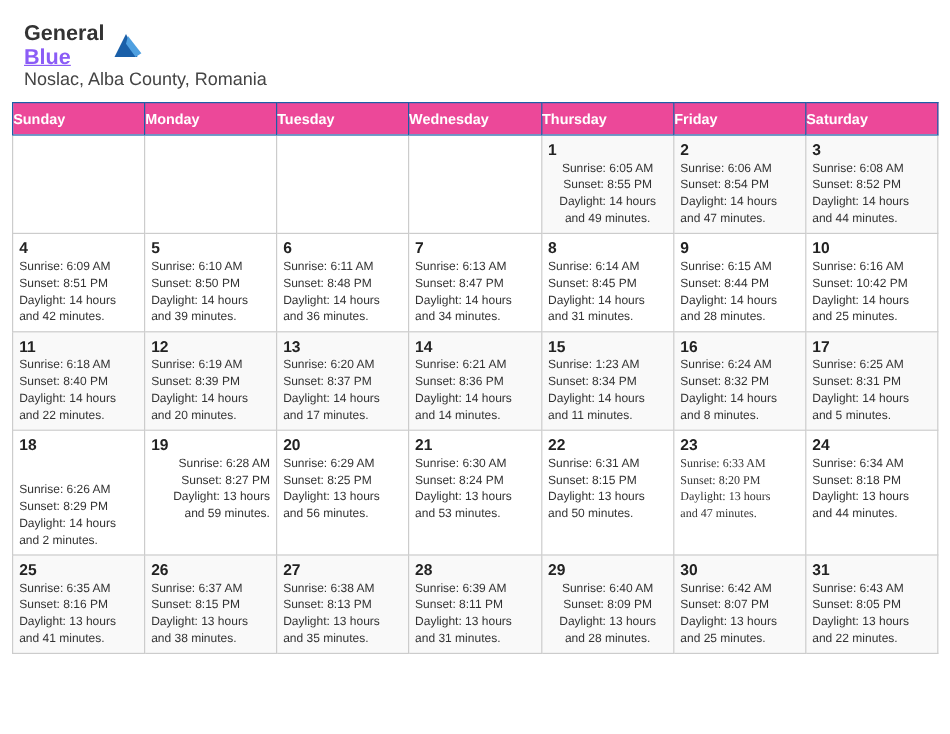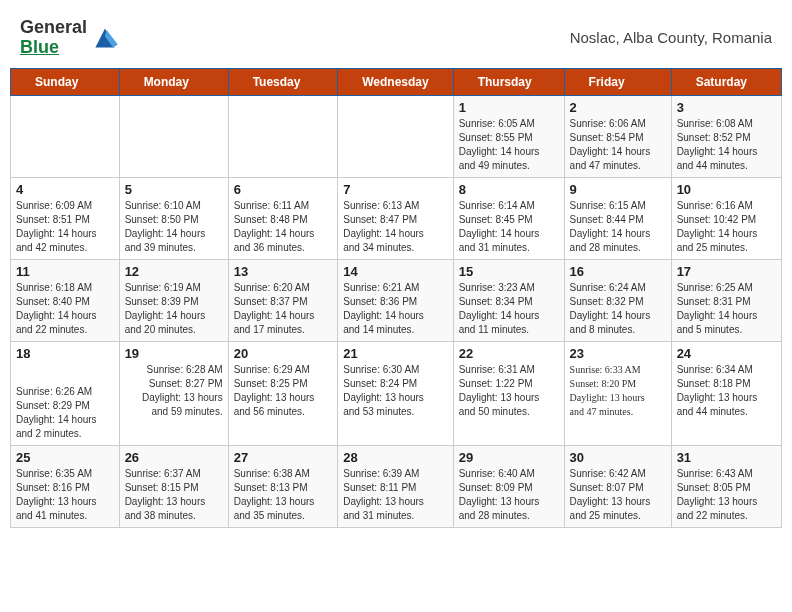--- a/index.html
+++ b/index.html
@@ -6,34 +6,35 @@
     body {
       font-family: Arial, sans-serif;
       background: #fff;
       width: 792px;
       min-height: 612px;
       padding: 10px;
     }
     .header {
       display: flex;
       justify-content: space-between;
-      align-items: center;
+      align-items: flex-start;
       padding: 8px 10px 4px 10px;
+      flex-direction: column;
     }
     .logo {
       display: flex;
       align-items: center;
     }
     .logo-text {
       font-size: 18px;
       font-weight: bold;
       line-height: 1.1;
     }
     .logo-general { color: #333; }
-    .logo-blue { color: #15803d; text-decoration: underline; }
+    .logo-blue { color: #8b5cf6; text-decoration: underline; }
     .logo-icon {
       width: 32px;
       height: 32px;
       margin-left: 2px;
     }
     .title-block {
       text-align: right;
     }
     .month-year {
       font-size: 32px;
@@ -44,24 +45,24 @@
       font-size: 15px;
       color: #444;
     }
     .calendar {
       width: 100%;
       border-collapse: collapse;
       margin-top: 6px;
       font-size: 11px;
     }
     .calendar th {
-      background-color: #c2410c;
+      background-color: #ec4899;
       color: #fff;
       text-align: left;
-      padding: 6px 24px;
+      padding: 6px 0;
       font-size: 12px;
       font-weight: bold;
       border: 1px solid #1a5fa8;
     }
     .calendar td {
       vertical-align: top;
       border: 1px solid #ccc;
       padding: 4px 5px;
       width: 113px;
       height: 80px;
@@ -123,21 +124,21 @@
       </tr>
   </thead>
   <tbody id="calendar-body">
   <tr>
         <td class="empty"></td>
         <td class="empty"></td>
         <td class="empty"></td>
         <td class="empty"></td>
         <td>
           <span class="day-num">1</span>
-          <div class="day-info" style="white-space: pre-line;">Sunrise: 6:05 AM
+          <div class="day-info" style="white-space: pre-line; text-align: center;">Sunrise: 6:05 AM
 Sunset: 8:55 PM
 Daylight: 14 hours
 and 49 minutes.</div>
         </td>
         <td>
           <span class="day-num">2</span>
           <div class="day-info" style="white-space: pre-line;">Sunrise: 6:06 AM
 Sunset: 8:54 PM
 Daylight: 14 hours
 and 47 minutes.</div>
@@ -225,21 +226,21 @@
         </td>
         <td>
           <span class="day-num">14</span>
           <div class="day-info" style="white-space: pre-line;">Sunrise: 6:21 AM
 Sunset: 8:36 PM
 Daylight: 14 hours
 and 14 minutes.</div>
         </td>
         <td>
           <span class="day-num">15</span>
-          <div class="day-info" style="white-space: pre-line;">Sunrise: 3:23 AM
+          <div class="day-info" style="white-space: pre-line;">Sunrise: 1:23 AM
 Sunset: 8:34 PM
 Daylight: 14 hours
 and 11 minutes.</div>
         </td>
         <td>
           <span class="day-num">16</span>
           <div class="day-info" style="white-space: pre-line;">Sunrise: 6:24 AM
 Sunset: 8:32 PM
 Daylight: 14 hours
 and 8 minutes.</div>
@@ -277,21 +278,21 @@
         <td>
           <span class="day-num">21</span>
           <div class="day-info" style="white-space: pre-line;">Sunrise: 6:30 AM
 Sunset: 8:24 PM
 Daylight: 13 hours
 and 53 minutes.</div>
         </td>
         <td>
           <span class="day-num">22</span>
           <div class="day-info" style="white-space: pre-line;">Sunrise: 6:31 AM
-Sunset: 1:22 PM
+Sunset: 8:15 PM
 Daylight: 13 hours
 and 50 minutes.</div>
         </td>
         <td>
           <span class="day-num">23</span>
           <div class="day-info" style="white-space: pre-line; font-family: Liberation Serif, serif;">Sunrise: 6:33 AM
 Sunset: 8:20 PM
 Daylight: 13 hours
 and 47 minutes.</div>
         </td>
@@ -327,21 +328,21 @@
         </td>
         <td>
           <span class="day-num">28</span>
           <div class="day-info" style="white-space: pre-line;">Sunrise: 6:39 AM
 Sunset: 8:11 PM
 Daylight: 13 hours
 and 31 minutes.</div>
         </td>
         <td>
           <span class="day-num">29</span>
-          <div class="day-info" style="white-space: pre-line;">Sunrise: 6:40 AM
+          <div class="day-info" style="white-space: pre-line; text-align: center;">Sunrise: 6:40 AM
 Sunset: 8:09 PM
 Daylight: 13 hours
 and 28 minutes.</div>
         </td>
         <td>
           <span class="day-num">30</span>
           <div class="day-info" style="white-space: pre-line;">Sunrise: 6:42 AM
 Sunset: 8:07 PM
 Daylight: 13 hours
 and 25 minutes.</div>

